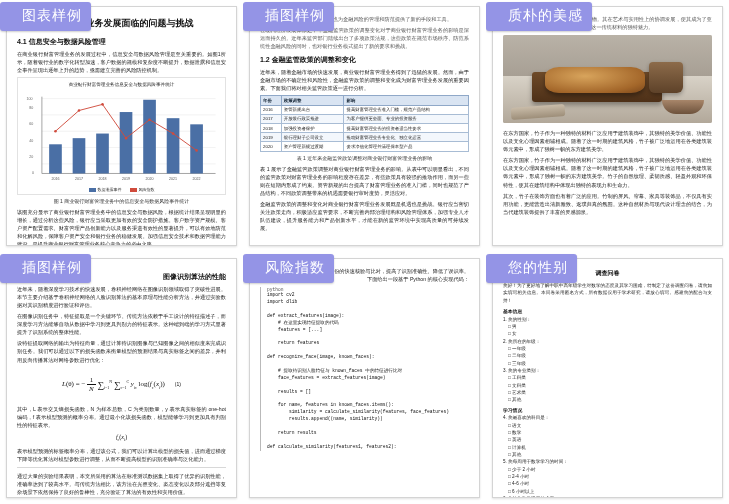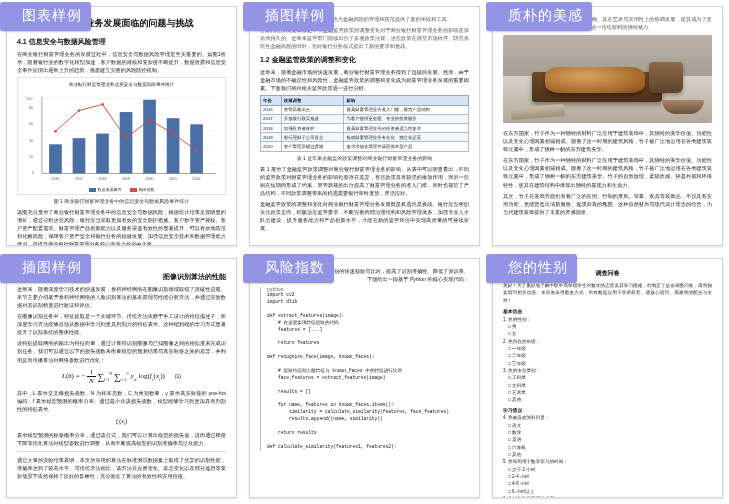--- a/index.html
+++ b/index.html
@@ -257,21 +257,21 @@
     <div class="badge">质朴的美感</div>
   </div>
 
   <div class="cell">
     <div class="page">
       <div class="h2" style="text-align:right">图像识别算法的性能</div>
       <div class="p">近年来，随着深度学习技术的快速发展，卷积神经网络在图像识别领域取得了突破性进展。本节主要介绍基于卷积神经网络的人脸识别算法的基本原理与性能分析方法，并通过实验数据对其识别精度进行验证和评估。</div>
       <div class="p">在图像识别任务中，特征提取是一个关键环节。传统方法依赖于手工设计的特征描述子，而深度学习方法能够自动从数据中学习到更具判别力的特征表示。这种端到端的学习方式显著提升了识别系统的整体性能。</div>
       <div class="p">设特征提取网络的输出为特征向量，通过计算待识别图像与已知图像之间的相似度来完成识别任务。我们可以通过以下的损失函数来衡量模型的预测结果与真实标签之间的差异，并利用反向传播算法对网络参数进行优化：</div>
 
-      <div style="display:flex;align-items:center;justify-content:center;gap:10px;margin:4px 0;">
+      <div style="display:flex;align-items:center;justify-content:center;gap:10px;margin:12px 0;">
         <div class="formula" style="margin:0">
           <span class="inline-f">L</span>(θ) = −
           <span class="frac"><span class="num" style="display:block">1</span><span class="den" style="display:block"><span class="inline-f">N</span></span></span>
           <span style="font-size:9px;vertical-align:middle;">∑</span><sub style="font-size:4px">i=1</sub><sup style="font-size:4px">N</sup>
           <span style="font-size:9px;vertical-align:middle;">∑</span><sub style="font-size:4px">c=1</sub><sup style="font-size:4px">C</sup>
           <span class="inline-f">y</span><sub style="font-size:4px">ic</sub>
           log(<span class="inline-f">f</span><sub style="font-size:4px">c</sub>(<span class="inline-f">x</span><sub style="font-size:4px">i</sub>))
         </div>
         <span style="font-size:5px;color:#111;">(1)</span>
       </div>

